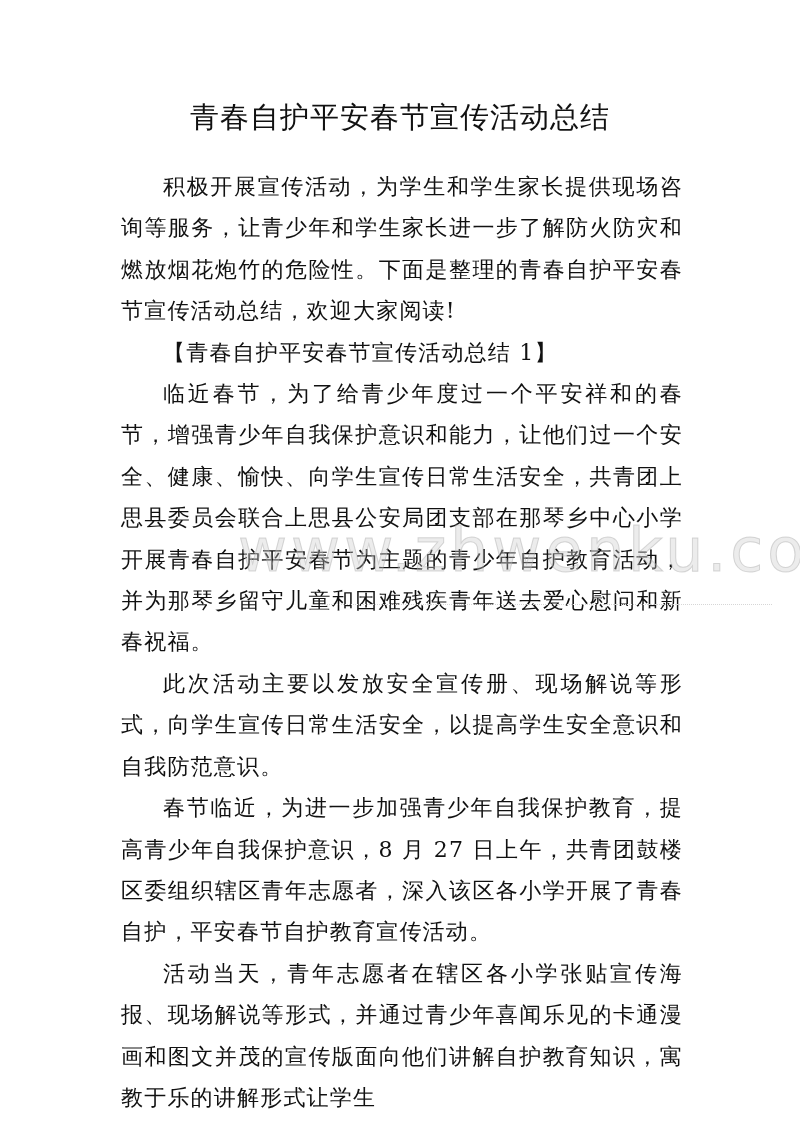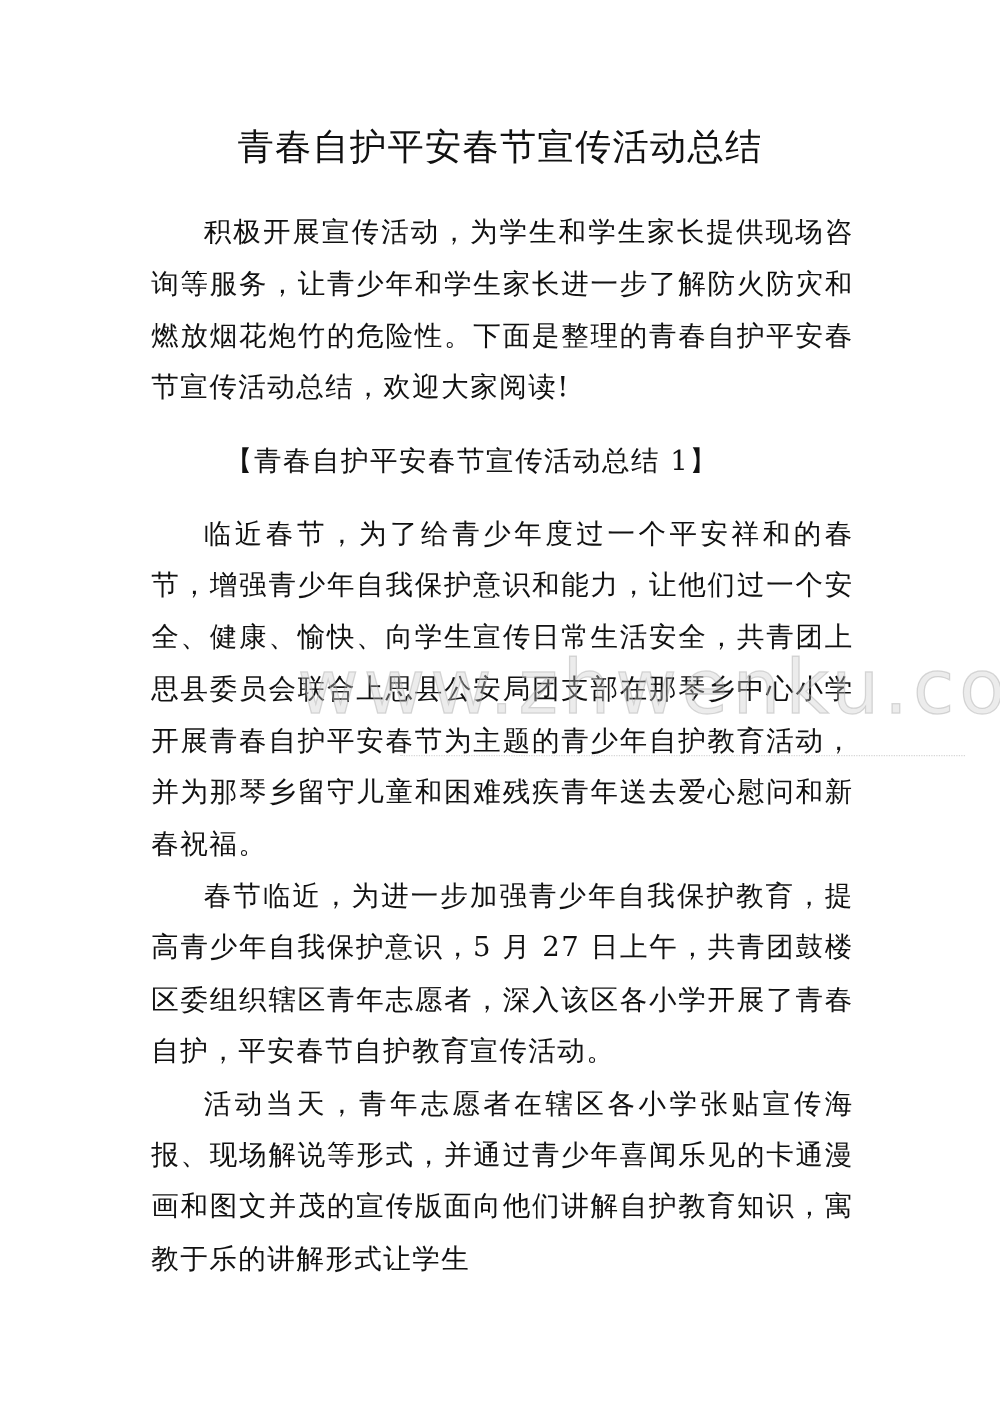--- a/index.html
+++ b/index.html
@@ -43,21 +43,21 @@
       font-size: 22px;
       line-height: 41.4px;
       letter-spacing: 1.2px;
       text-align: justify;
     }
     .para {
       margin: 0;
       text-indent: 42px;
     }
     .heading {
-      margin: 17px;
+      margin: 0;
       text-indent: 42px;
     }
     .watermark {
       position: absolute;
       top: 515px;
       left: 238px;
       font-family: "DejaVu Sans", "Liberation Sans", sans-serif;
       font-size: 60px;
       letter-spacing: 4px;
       color: rgba(200,200,200,0.35);
@@ -76,19 +76,20 @@
 </head>
 <body>
 
 <div class="page">
   <h1 class="title">青春自护平安春节宣传活动总结</h1>
 
   <div class="body">
     <p class="para">积极开展宣传活动，为学生和学生家长提供现场咨询等服务，让青少年和学生家长进一步了解防火防灾和燃放烟花炮竹的危险性。下面是整理的青春自护平安春节宣传活动总结，欢迎大家阅读!</p>
     <p class="heading">【青春自护平安春节宣传活动总结 1】</p>
     <p class="para">临近春节，为了给青少年度过一个平安祥和的春节，增强青少年自我保护意识和能力，让他们过一个安全、健康、愉快、向学生宣传日常生活安全，共青团上思县委员会联合上思县公安局团支部在那琴乡中心小学开展青春自护平安春节为主题的青少年自护教育活动，并为那琴乡留守儿童和困难残疾青年送去爱心慰问和新春祝福。</p>
-    <p class="para">春节临近，为进一步加强青少年自我保护教育，提高青少年自我保护意识，5 月 27 日上午，共青团鼓楼区委组织辖区青年志愿者，深入该区各小学开展了青春自护，平安春节自护教育宣传活动。</p>
+    <p class="para">此次活动主要以发放安全宣传册、现场解说等形式，向学生宣传日常生活安全，以提高学生安全意识和自我防范意识。</p>
+    <p class="para">春节临近，为进一步加强青少年自我保护教育，提高青少年自我保护意识，8 月 27 日上午，共青团鼓楼区委组织辖区青年志愿者，深入该区各小学开展了青春自护，平安春节自护教育宣传活动。</p>
     <p class="para">活动当天，青年志愿者在辖区各小学张贴宣传海报、现场解说等形式，并通过青少年喜闻乐见的卡通漫画和图文并茂的宣传版面向他们讲解自护教育知识，寓教于乐的讲解形式让学生</p>
   </div>
 
   <div class="dotted-rule"></div>
   <div class="watermark">www.zhwenku.com</div>
 </div>
 
 </body></html>

